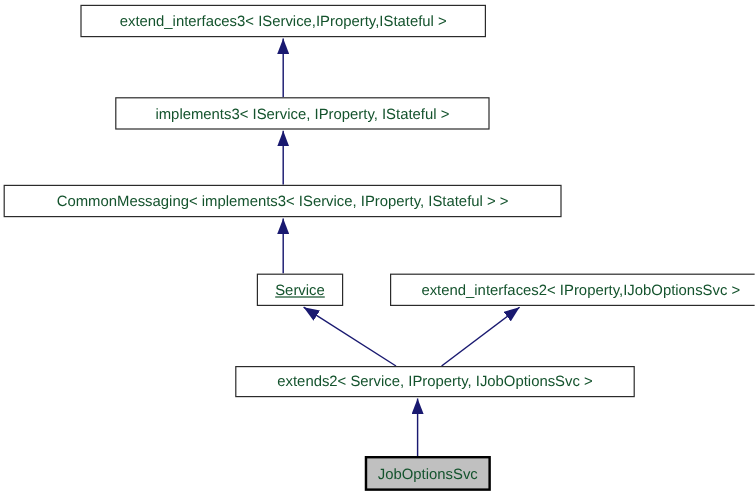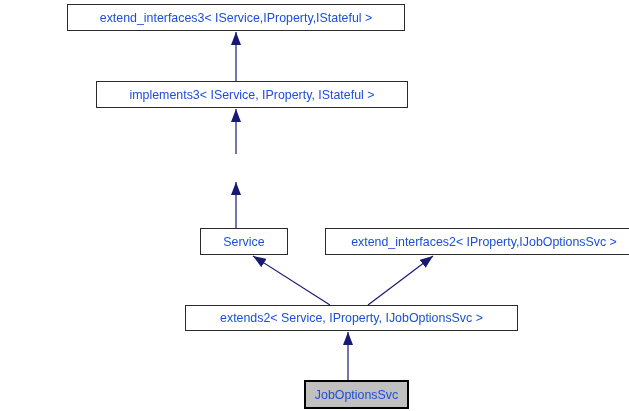--- a/index.html
+++ b/index.html
@@ -20,40 +20,40 @@
     left: 0;
     top: 0;
     width: 629px;
     height: 411px;
   }
   .node {
     position: absolute;
     box-sizing: border-box;
     background: #ffffff;
     border: 1px solid #2b2b2b;
-    color: #1d4ed8;
+    color: #14532d;
     font-size: 12.4px;
     text-align: center;
     white-space: nowrap;
     display: flex;
     align-items: center;
     justify-content: center;
     cursor: pointer;
   }
   .node.highlighted {
     background: #c0c0c0;
     border: 2px solid #000000;
     cursor: default;
   }
   .n0 { left: 67px;  top: 4px;   width: 338px; height: 27px; }
   .n1 { left: 96px;  top: 81px;  width: 312px; height: 27px; }
   .n2 { left: 3px;   top: 154px; width: 465px; height: 27px; }
-  .n3 { left: 200px; top: 228px; width: 88px;  height: 27px; }
+  .n3 { left: 214px; top: 228px; width: 72px;  height: 27px; text-decoration: underline; }
   .n4 { left: 297px; top: 228px; width: 318px; height: 27px; margin-left: 28px; }
-  .n5 { left: 185px; top: 305px; width: 333px; height: 26px; }
+  .n5 { left: 196px; top: 305px; width: 333px; height: 26px; }
   .n6 { left: 304px; top: 380px; width: 105px; height: 29px; }
 </style>
 </head>
 <body>
 
 <div class="diagram">
 
   <svg class="edges-layer" width="629" height="411" viewBox="0 0 629 411" xmlns="http://www.w3.org/2000/svg">
     <defs>
       <marker id="arrowhead" viewBox="0 0 13 10" refX="13" refY="5" markerWidth="13" markerHeight="10" markerUnits="userSpaceOnUse" orient="auto">
@@ -63,18 +63,19 @@
     <line x1="236" y1="81" x2="236" y2="32" stroke="#191970" stroke-width="1.2" marker-end="url(#arrowhead)"></line>
     <line x1="236" y1="154" x2="236" y2="109" stroke="#191970" stroke-width="1.2" marker-end="url(#arrowhead)"></line>
     <line x1="236" y1="228" x2="236" y2="182" stroke="#191970" stroke-width="1.2" marker-end="url(#arrowhead)"></line>
     <line x1="330" y1="305" x2="253" y2="256" stroke="#191970" stroke-width="1.2" marker-end="url(#arrowhead)"></line>
     <line x1="368" y1="305" x2="433" y2="256" stroke="#191970" stroke-width="1.2" marker-end="url(#arrowhead)"></line>
     <line x1="348" y1="380" x2="348" y2="332" stroke="#191970" stroke-width="1.2" marker-end="url(#arrowhead)"></line>
   </svg>
 
   <div class="node n0">extend_interfaces3&lt; IService,IProperty,IStateful &gt;</div>
   <div class="node n1">implements3&lt; IService, IProperty, IStateful &gt;</div>
+  <div class="node n2">CommonMessaging&lt; implements3&lt; IService, IProperty, IStateful &gt; &gt;</div>
   <div class="node n3">Service</div>
   <div class="node n4">extend_interfaces2&lt; IProperty,IJobOptionsSvc &gt;</div>
   <div class="node n5">extends2&lt; Service, IProperty, IJobOptionsSvc &gt;</div>
   <div class="node n6 highlighted">JobOptionsSvc</div>
 
 </div>
 
 </body></html>

